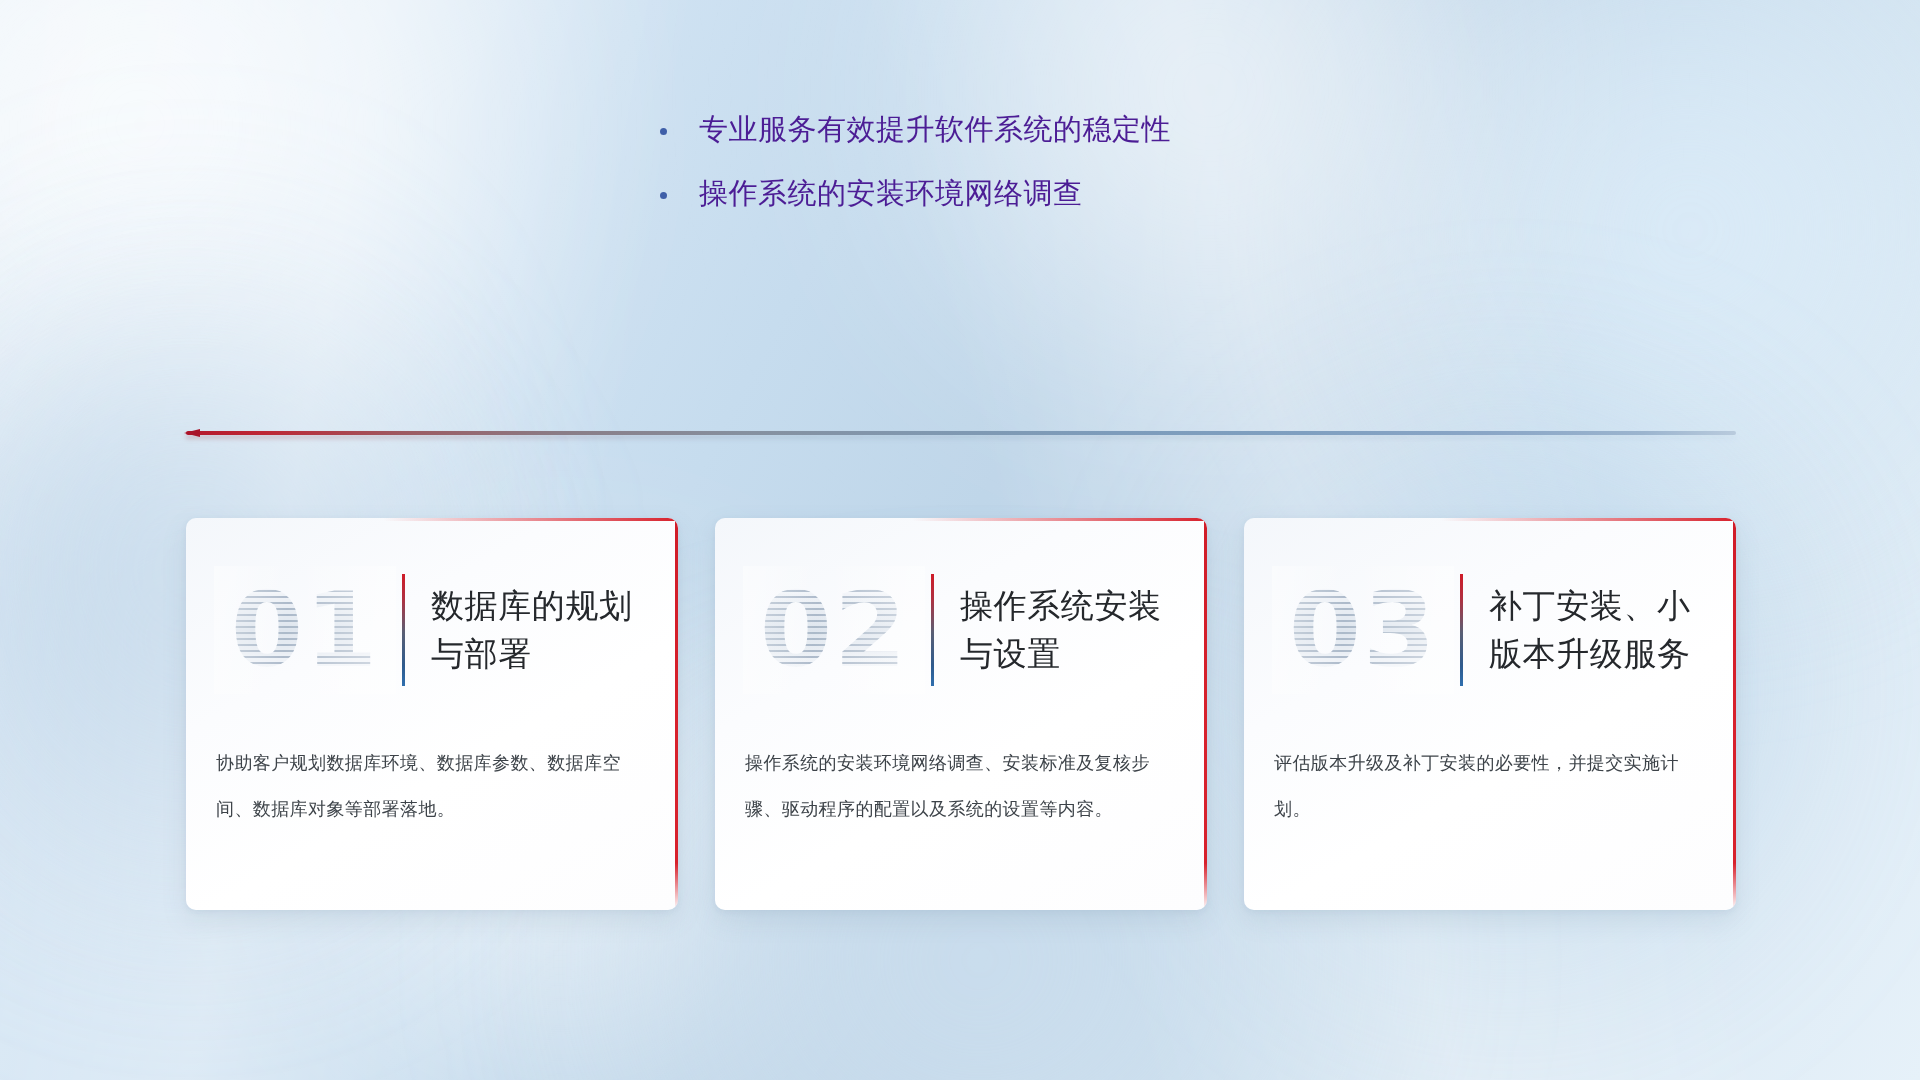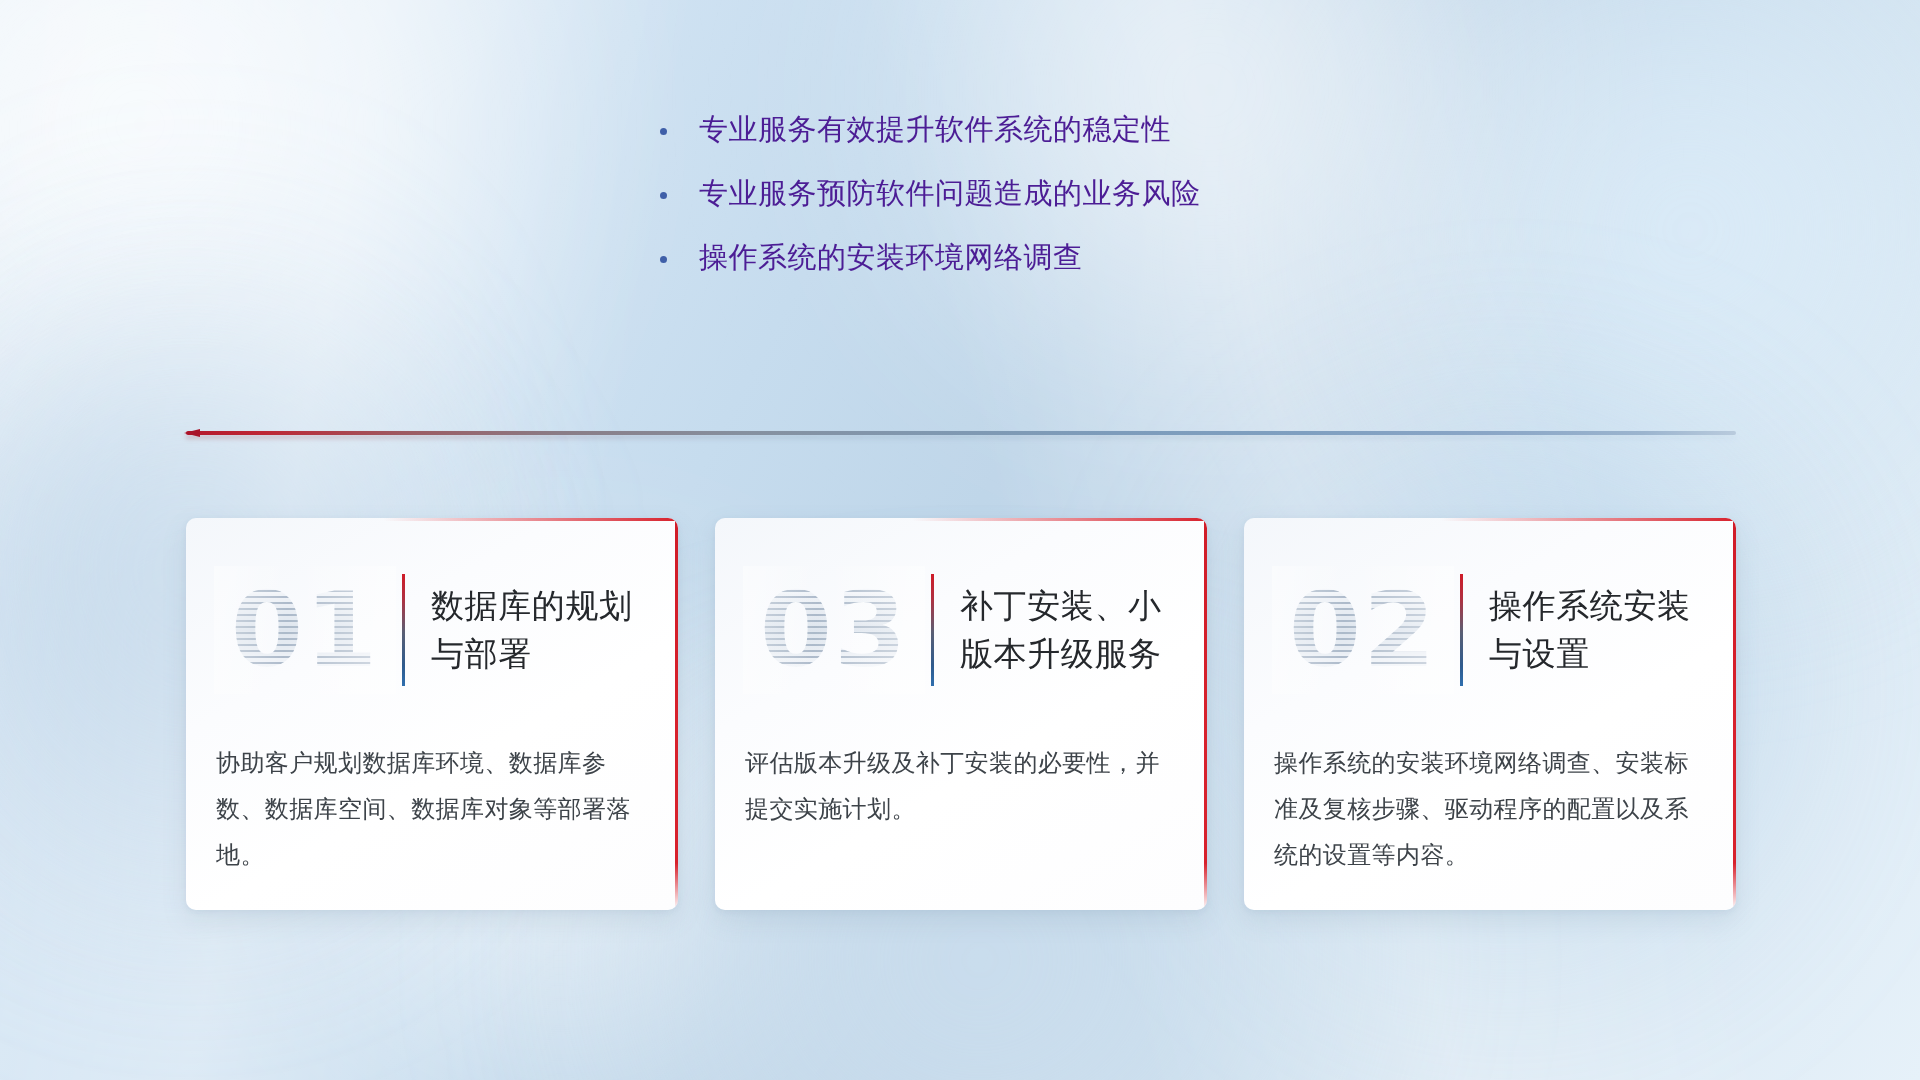--- a/index.html
+++ b/index.html
@@ -166,21 +166,21 @@
   }
   .card-title{
     font-size:33px;
     line-height:48px;
     color:#25282c;
     letter-spacing:.6px;
     padding-right:12px;
   }
   .card-body{
     position:absolute; left:30px; right:30px; top:222px;
-    font-size:24px;
+    font-size:18px;
     line-height:46px;
     color:#3d4349;
     letter-spacing:.4px;
   }
 </style>
 </head>
 <body>
 
 <div id="bg">
   <div class="bg-base"></div>
@@ -192,24 +192,20 @@
   <div class="blob b6"></div>
   <div class="blob b7"></div>
   <div class="blob b8"></div>
   <div class="streak"></div>
 </div>
 
 <div id="bullets">
   <div class="bullet-row">
     <span class="bullet-dot"></span>
     <span class="bullet-text">专业服务有效提升软件系统的稳定性</span>
-  </div>
-  <div class="bullet-row">
-    <span class="bullet-dot"></span>
-    <span class="bullet-text">专业服务预防软件问题造成的业务风险</span>
   </div>
   <div class="bullet-row">
     <span class="bullet-dot"></span>
     <span class="bullet-text">操作系统的安装环境网络调查</span>
   </div>
 </div>
 
 <div id="divider">
   <div class="div-shade"></div>
   <div class="div-core"></div>
@@ -230,36 +226,36 @@
       <div class="card-title">数据库的规划与部署</div>
     </div>
     <div class="card-body">协助客户规划数据库环境、数据库参数、数据库空间、数据库对象等部署落地。</div>
   </div>
 
   <div class="card">
     <div class="card-accent-top"></div>
     <div class="card-accent"></div>
     <div class="card-head">
       <div class="num-wrap">
+        <span class="num-glyph">02</span>
+        <span class="num-fade"></span>
+      </div>
+      <div class="card-sep"></div>
+      <div class="card-title">操作系统安装与设置</div>
+    </div>
+    <div class="card-body">操作系统的安装环境网络调查、安装标准及复核步骤、驱动程序的配置以及系统的设置等内容。</div>
+  </div>
+
+  <div class="card">
+    <div class="card-accent-top"></div>
+    <div class="card-accent"></div>
+    <div class="card-head">
+      <div class="num-wrap">
         <span class="num-glyph">03</span>
         <span class="num-fade"></span>
       </div>
       <div class="card-sep"></div>
       <div class="card-title">补丁安装、小版本升级服务</div>
     </div>
     <div class="card-body">评估版本升级及补丁安装的必要性，并提交实施计划。</div>
   </div>
 
-  <div class="card">
-    <div class="card-accent-top"></div>
-    <div class="card-accent"></div>
-    <div class="card-head">
-      <div class="num-wrap">
-        <span class="num-glyph">02</span>
-        <span class="num-fade"></span>
-      </div>
-      <div class="card-sep"></div>
-      <div class="card-title">操作系统安装与设置</div>
-    </div>
-    <div class="card-body">操作系统的安装环境网络调查、安装标准及复核步骤、驱动程序的配置以及系统的设置等内容。</div>
-  </div>
-
 </div>
 
 </body></html>

